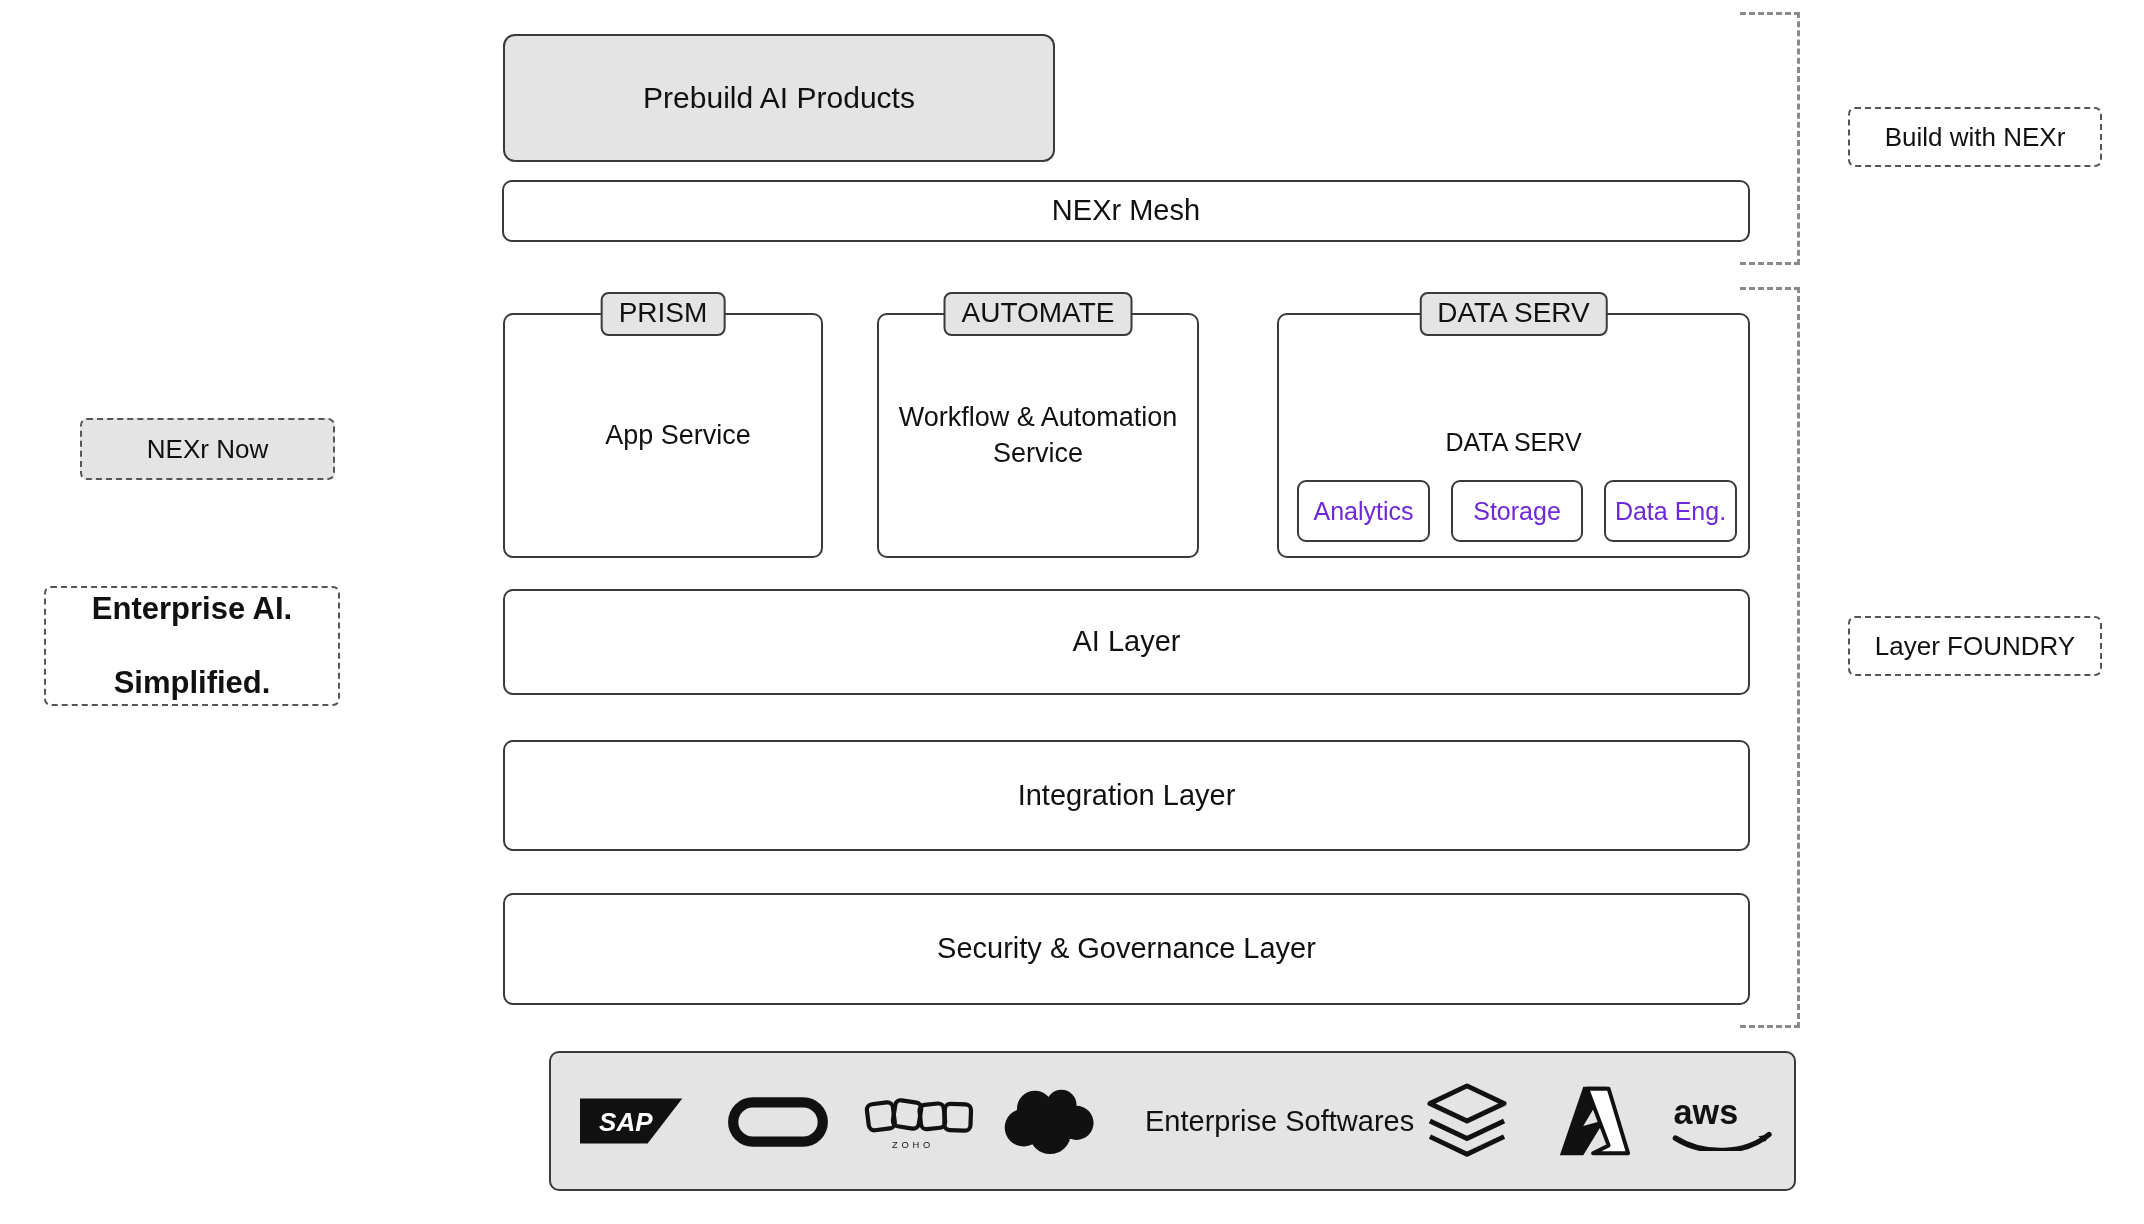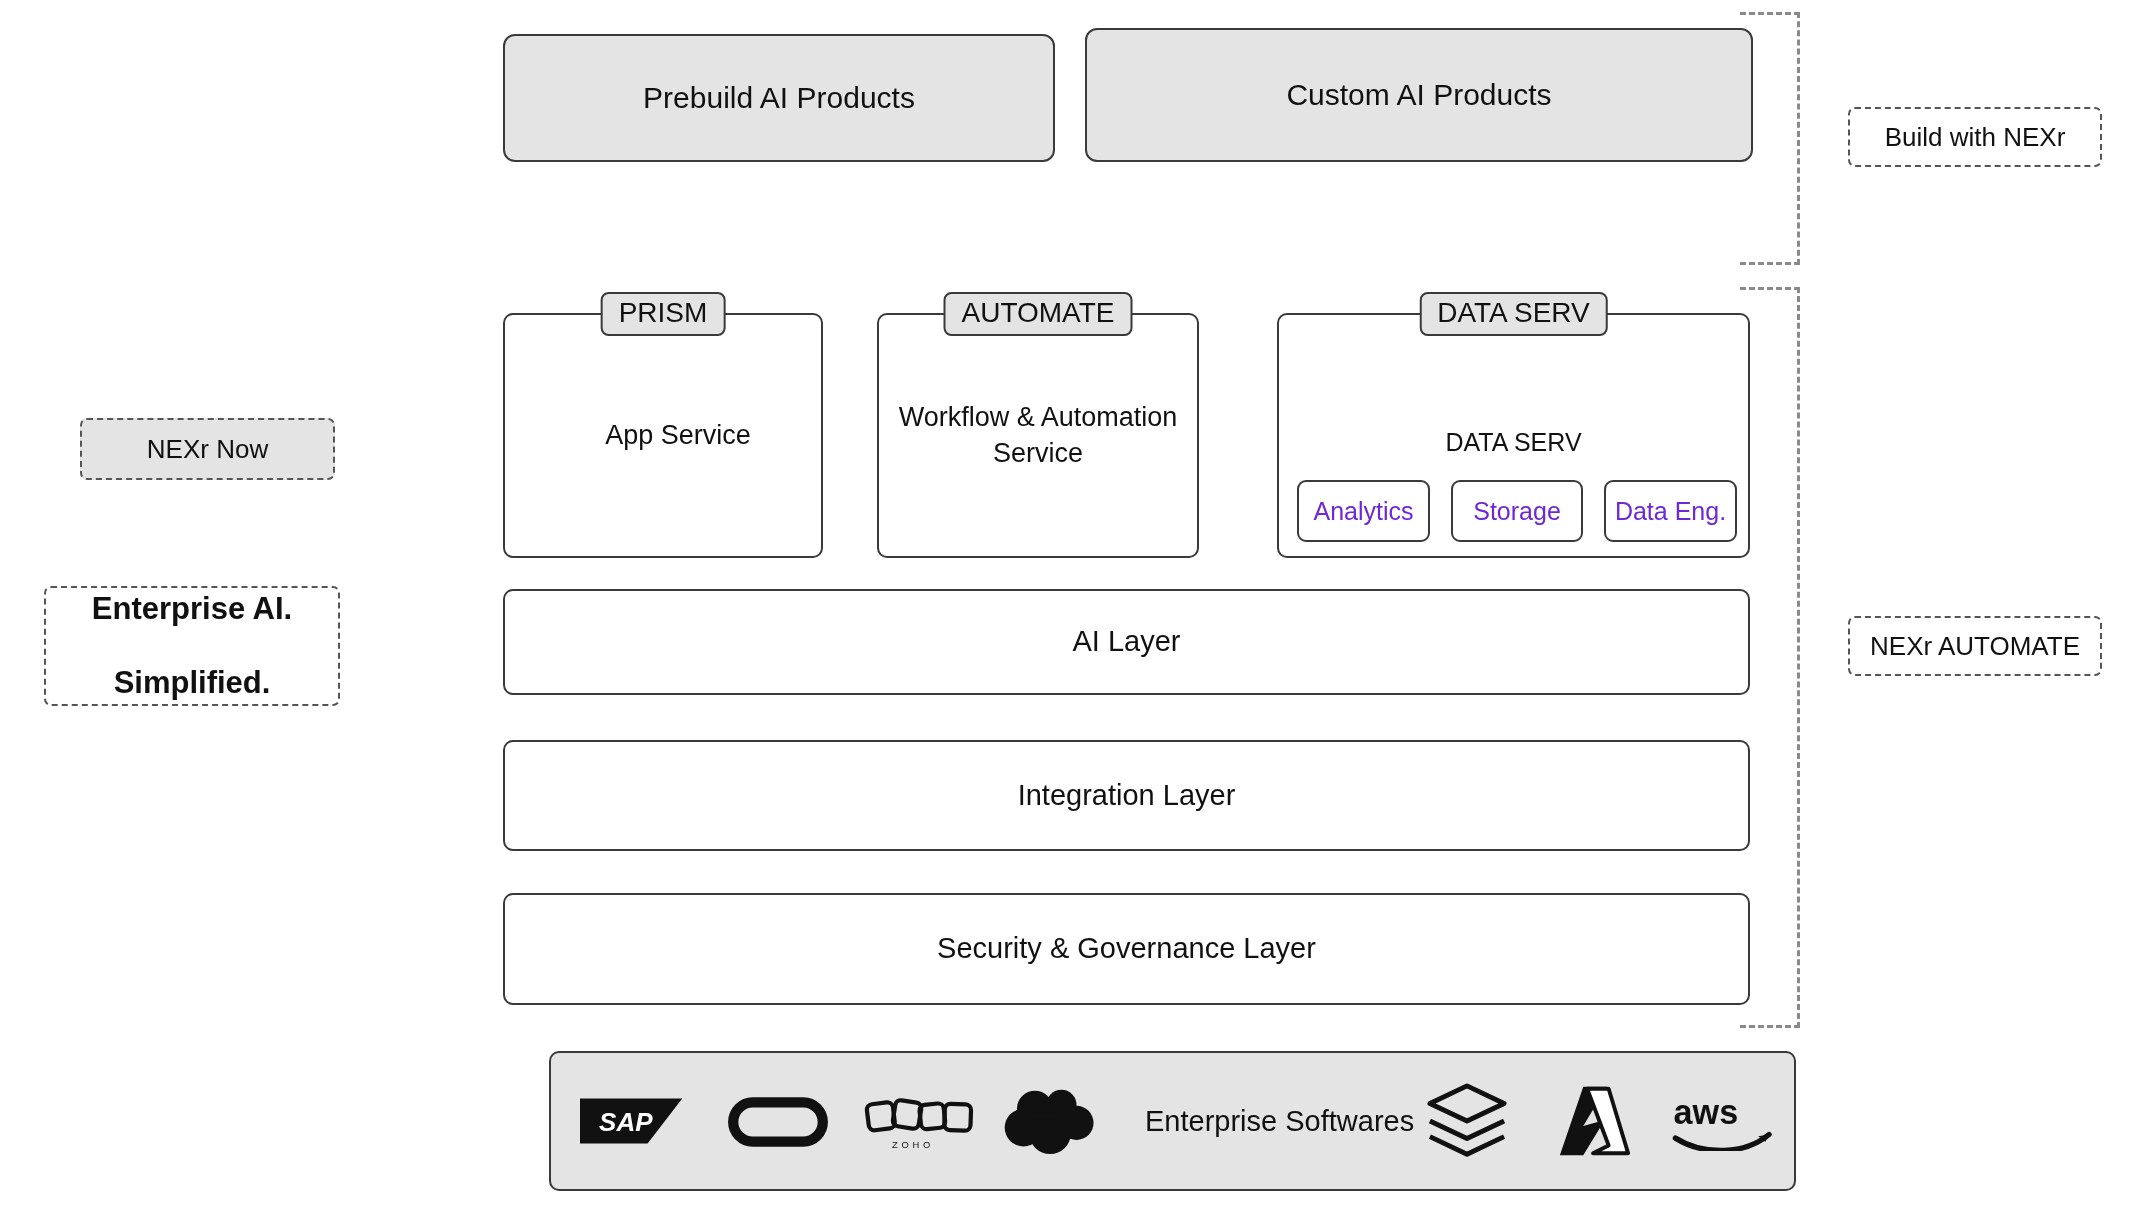--- a/index.html
+++ b/index.html
@@ -168,24 +168,24 @@
 
 <div id="stage">
 
   <div class="bracket" style="left:1740px; top:12px; width:60px; height:253px;"></div>
   <div class="bracket" style="left:1740px; top:287px; width:60px; height:741px;"></div>
 
   <div class="box filled product-card" style="left:503px; top:34px; width:552px; height:128px;">
     <span>Prebuild AI Products</span>
   </div>
 
-  <div class="box filled product-card" style="left:1085px; top:28px; width:668px; height:134px;">
-    <span>Custom AI Products</span>
-  </div>
-
+
+  <div class="box layer-band" style="left:502px; top:180px; width:1248px; height:62px;">
+    <span>NEXr Mesh</span>
+  </div>
 
   <div class="module-card" style="left:503px; top:313px; width:320px; height:245px;">
     <div class="module-title">PRISM</div>
     <div class="module-body" style="top:0; bottom:0;margin-left:30px;">App Service</div>
   </div>
 
   <div class="module-card" style="left:877px; top:313px; width:322px; height:245px;">
     <div class="module-title">AUTOMATE</div>
     <div class="module-body" style="top:0; bottom:0;">Workflow &amp; Automation Service</div>
   </div>
@@ -224,21 +224,21 @@
   <div class="annot headline" style="left:44px; top:586px; width:296px; height:120px; flex-direction:column;gap:33px;">
     <span>Enterprise AI.</span>
     <span>Simplified.</span>
   </div>
 
   <div class="annot" style="left:1848px; top:107px; width:254px; height:60px;">
     <span>Build with NEXr</span>
   </div>
 
   <div class="annot" style="left:1848px; top:616px; width:254px; height:60px;">
-    <span>NEXr AUTOMATE</span>
+    <span>Layer FOUNDRY</span>
   </div>
 
   <div class="vendor-band" style="left:503px; top:1051px; width:1247px; height:140px;margin-left:46px;">
 
     <div class="vendor-slot logo" style="left:28px; width:106px; height:70px;">
       <svg viewBox="0 0 120 56" width="104" height="50" aria-hidden="true">
         <path d="M0 2 H118 L78 54 H0 Z" fill="#111111"></path>
         <text x="22" y="40" font-family="Liberation Sans, sans-serif" font-size="30" font-weight="bold" fill="#ffffff" font-style="italic">SAP</text>
       </svg>
     </div>

